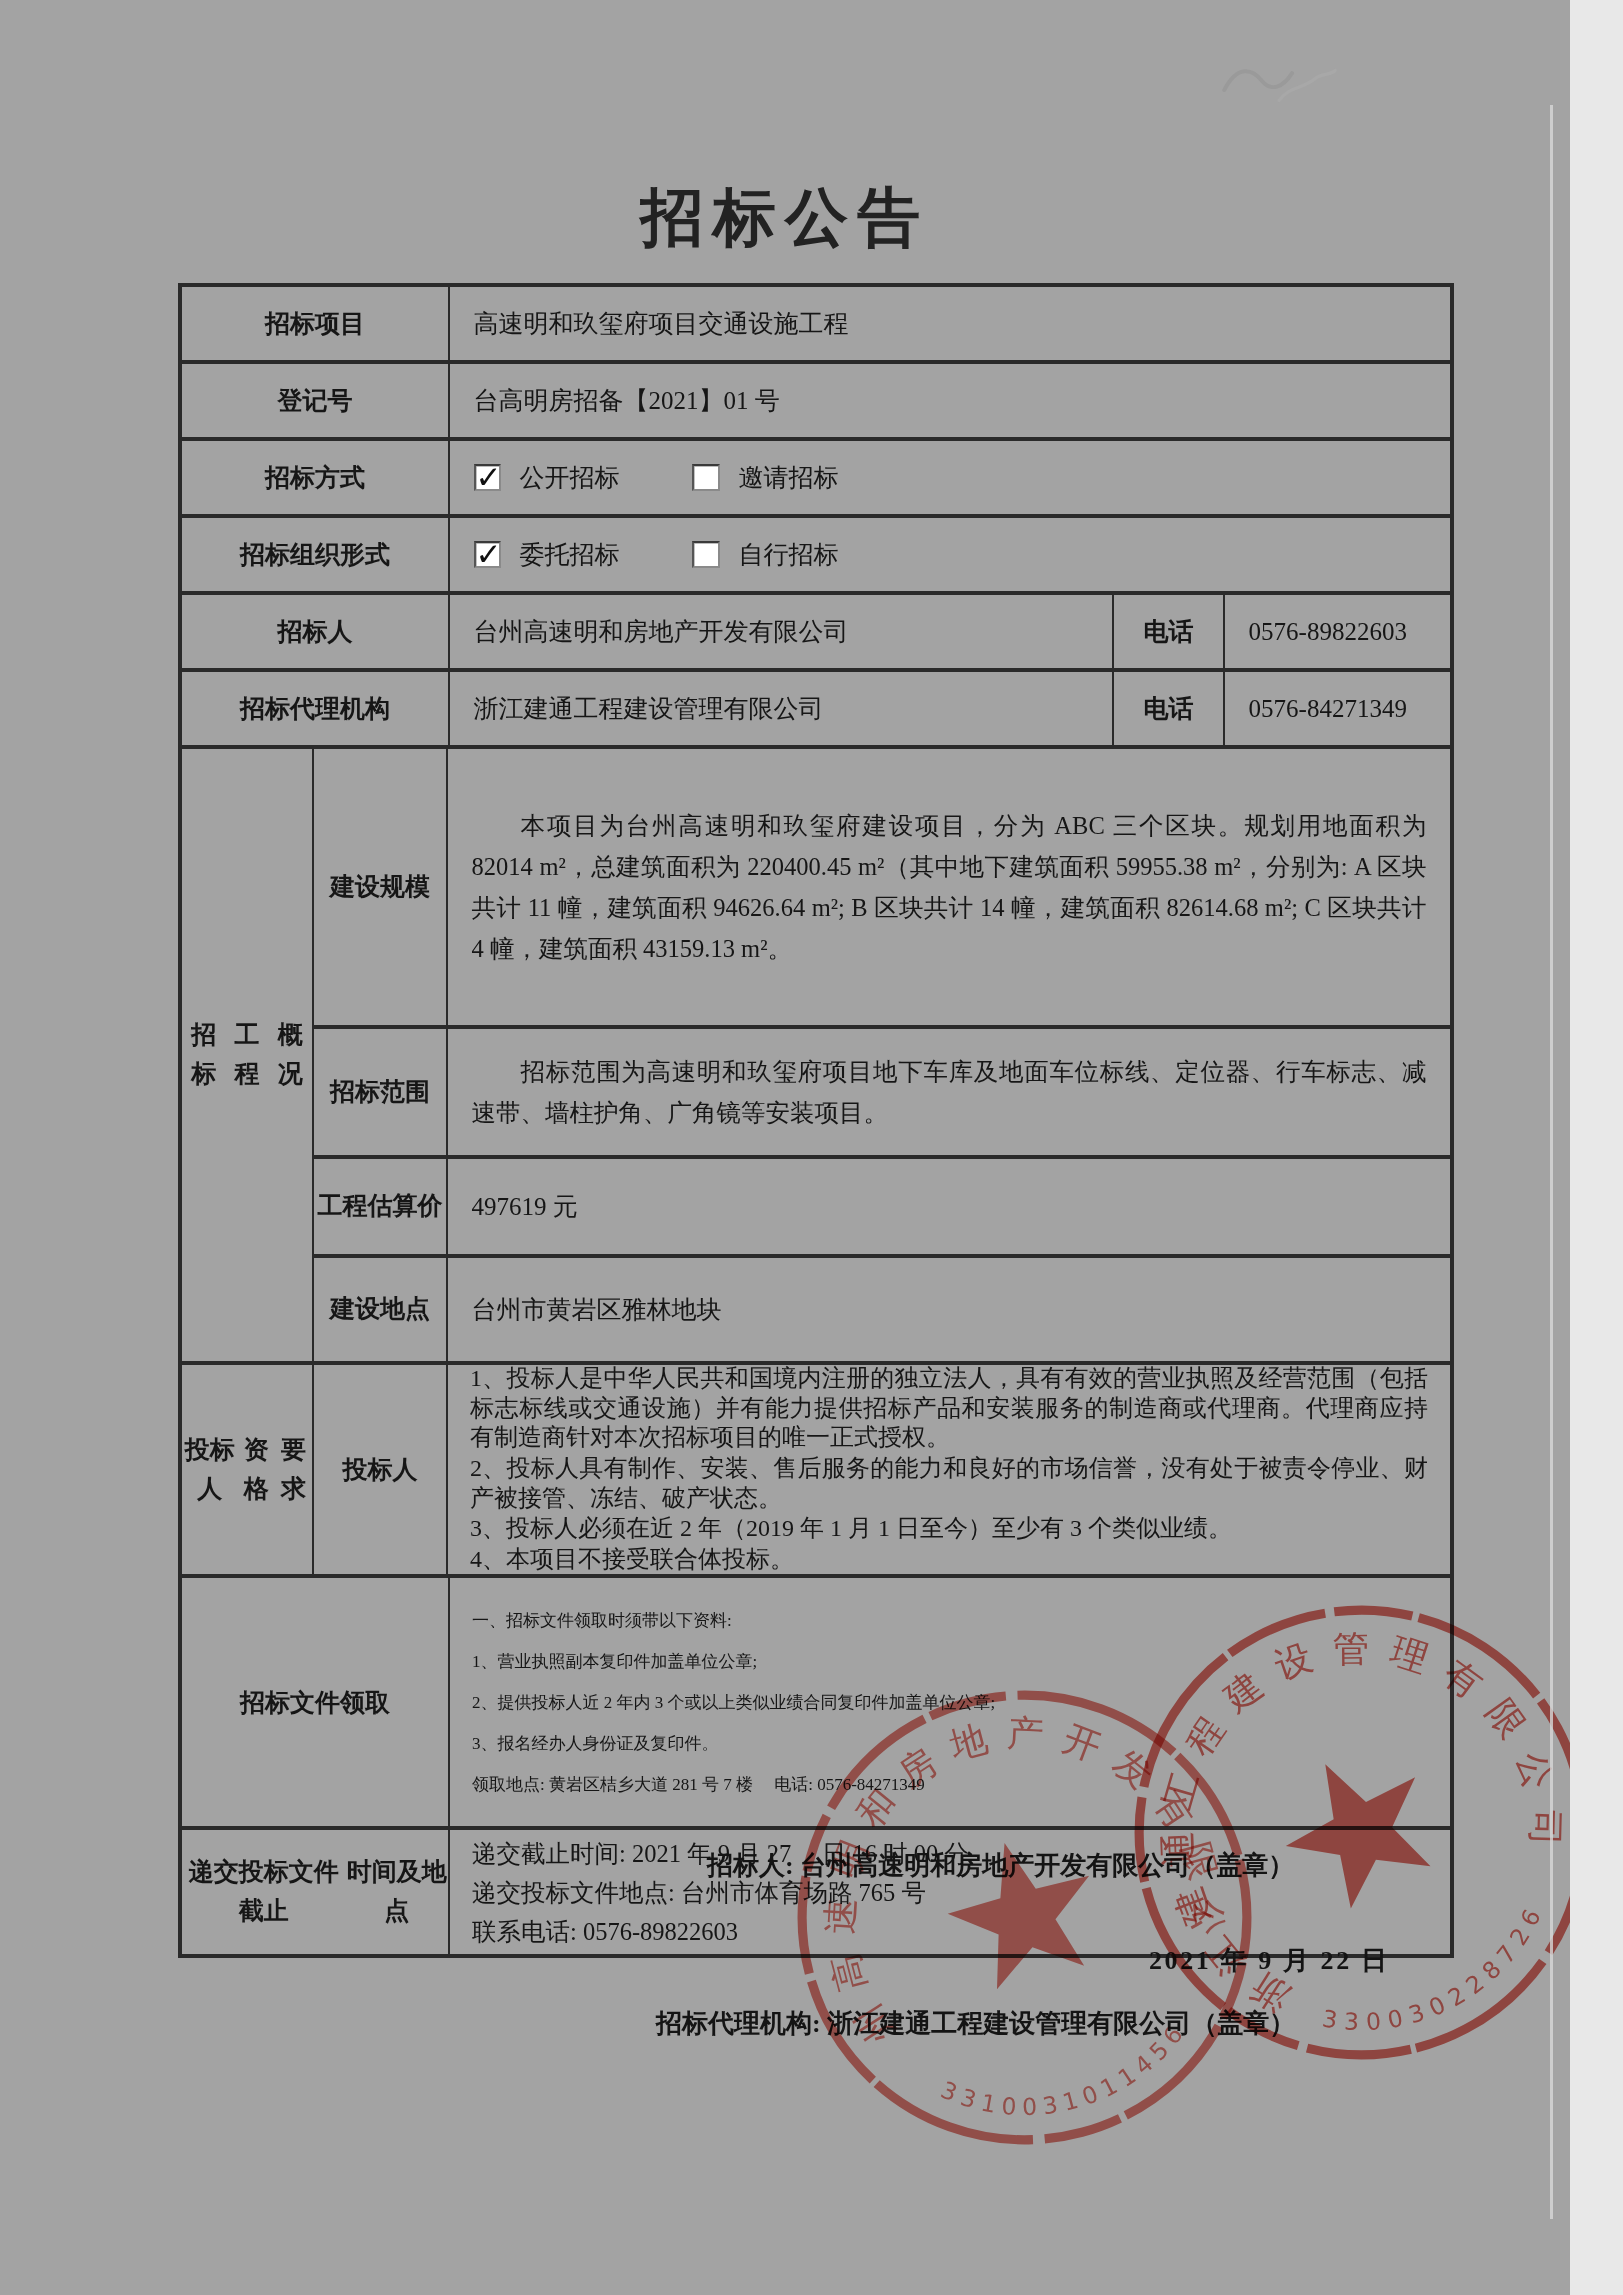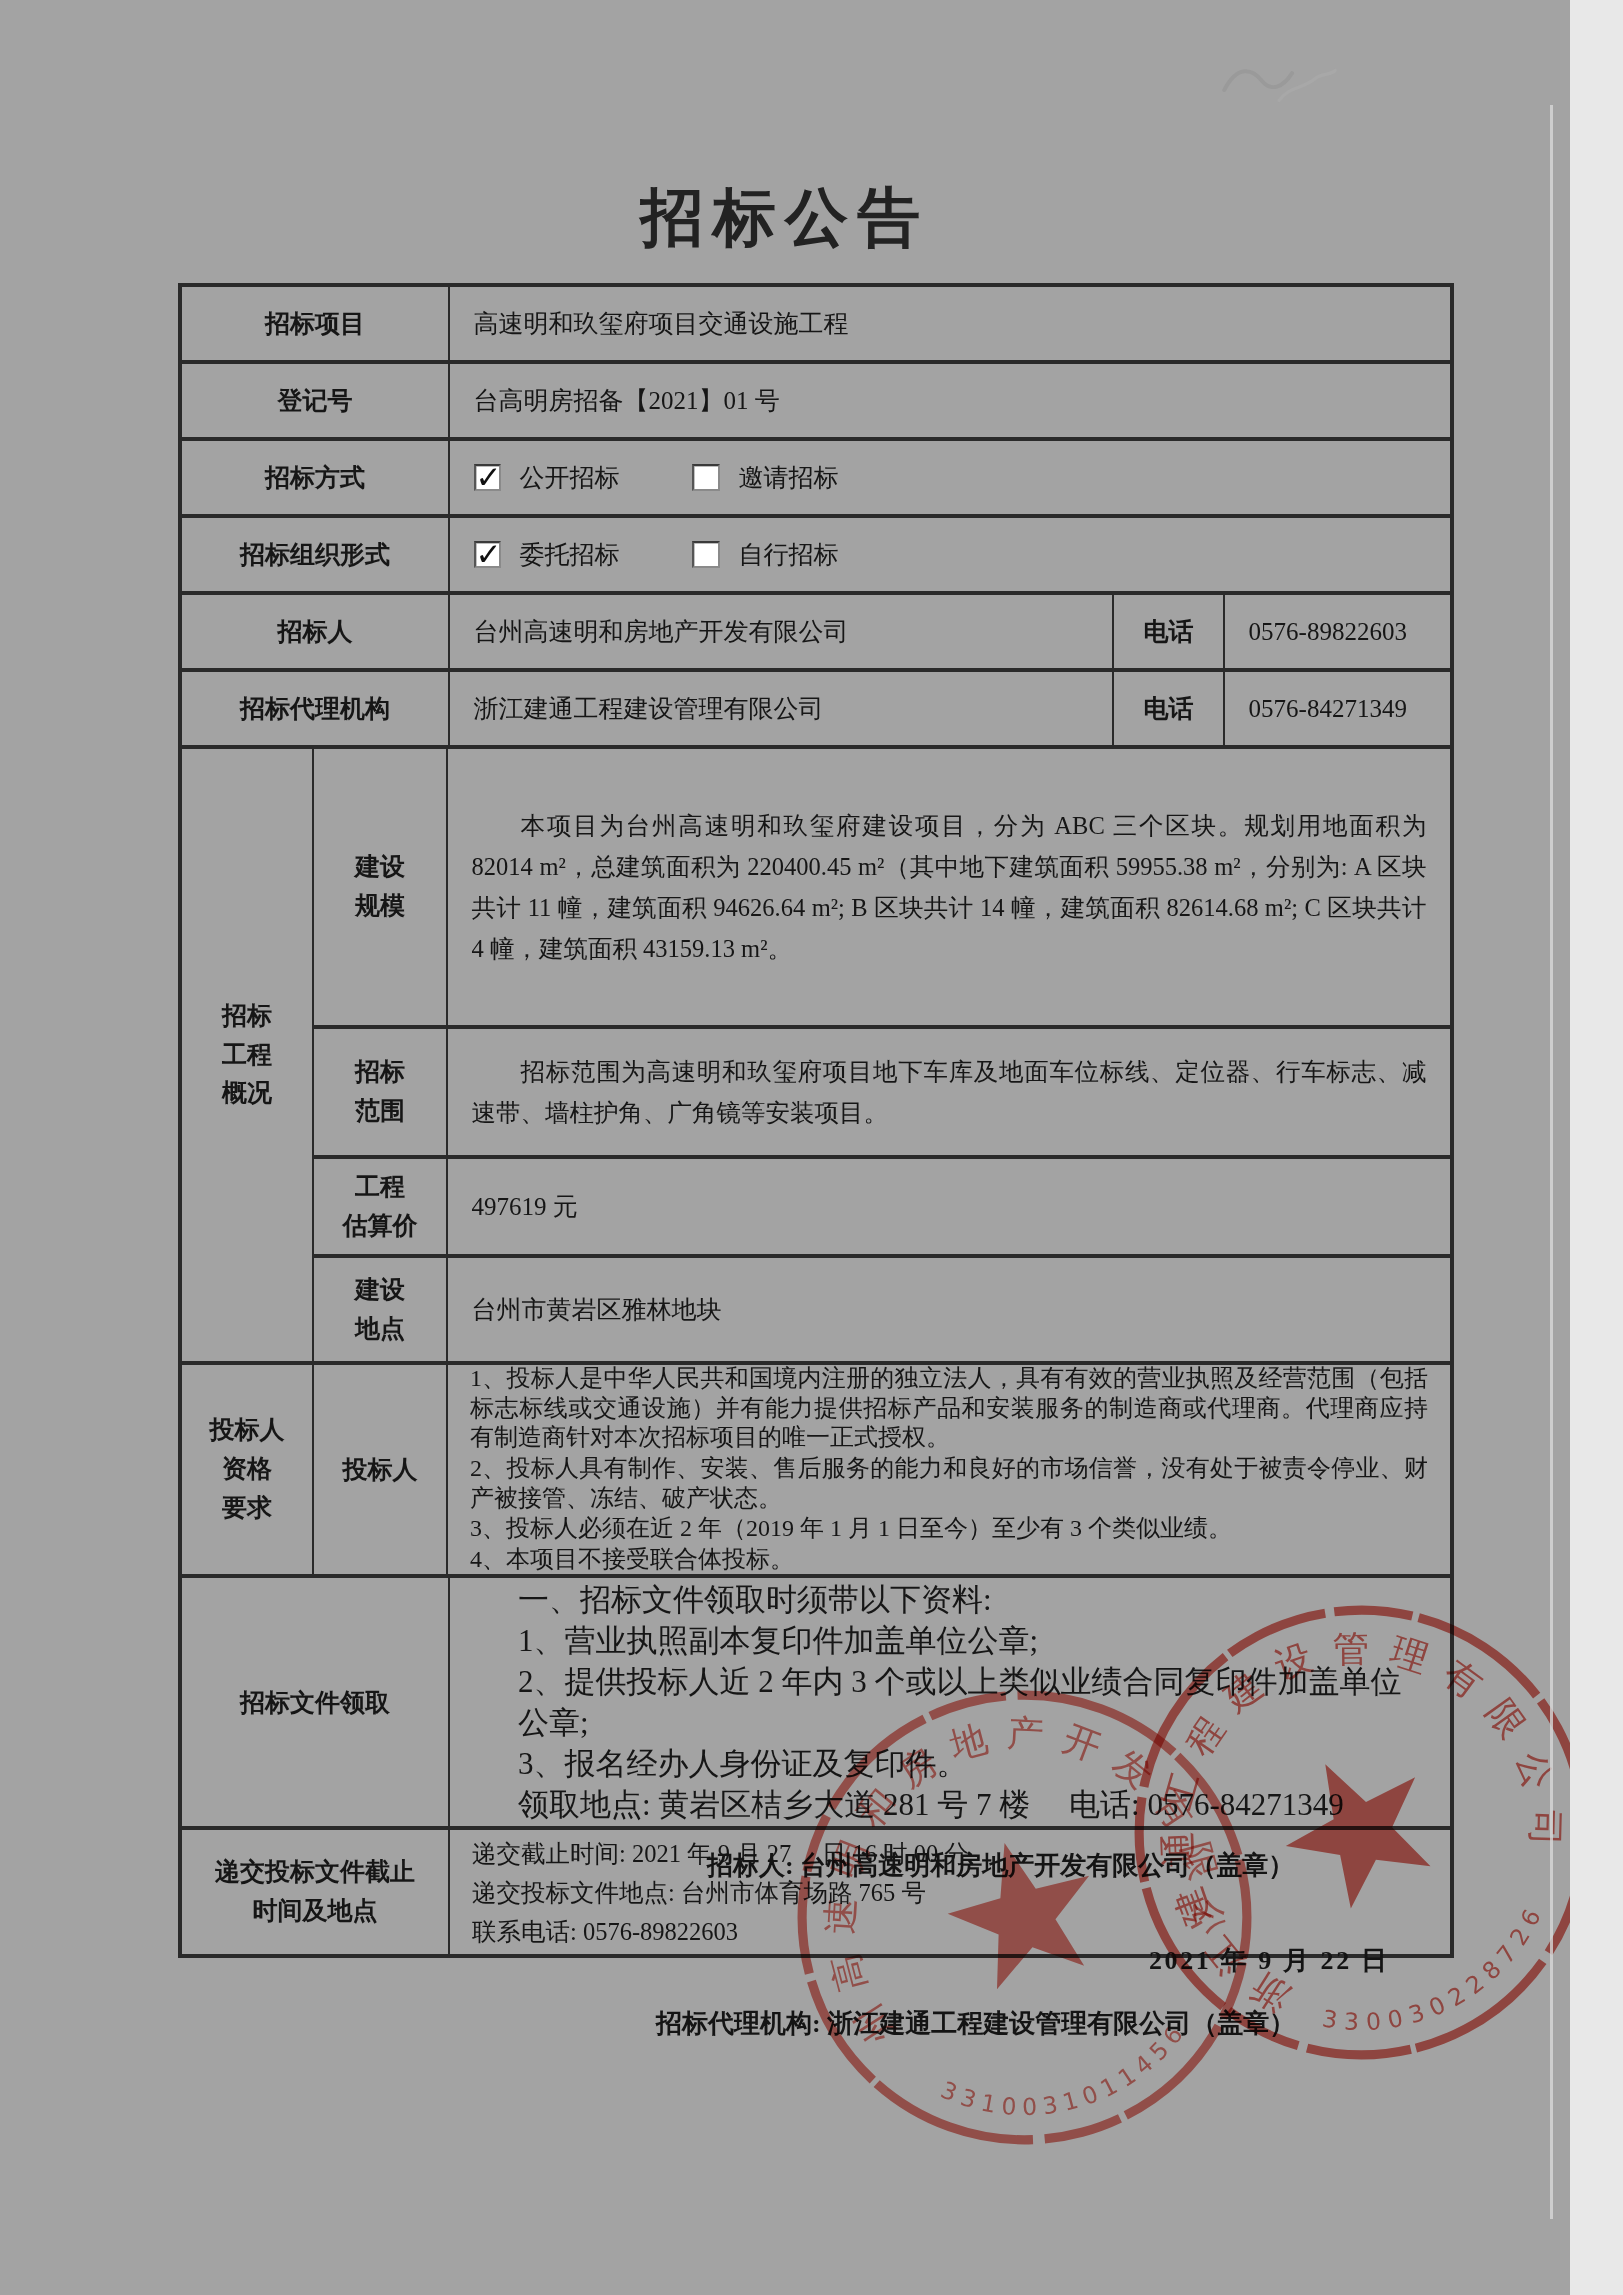--- a/index.html
+++ b/index.html
@@ -22,39 +22,39 @@
   .row{display:flex;box-sizing:border-box;border-bottom:4.6px solid #2a2a2a;}
   .row:last-child{border-bottom:none;}
   .cell{box-sizing:border-box;border-right:2.6px solid #2a2a2a;display:flex;align-items:center;}
   .cell:last-child{border-right:none;}
   .lbl{justify-content:center;text-align:center;font-size:25px;font-weight:bold;}
   .val{padding:0 23.6px;font-size:25px;}
   .w-label{width:268px;flex:none;}
   .w-colA{width:132px;flex:none;}
   .w-colB{width:134px;flex:none;}
   .grow{flex:1 1 auto;min-width:0;}
-  .vstack{flex-direction:column;justify-content:center;line-height:1.55;}
+  .vstack{flex-direction:row;justify-content:center;line-height:1.55;}
   .para{display:block;font-size:24.5px;line-height:41px;text-align:justify;margin:0;}
   .indent{text-indent:2em;}
   
   .cb{
     width:23.6px;height:23.6px;flex:none;position:relative;background:#fff;
     border:2px solid #8a8a8a;border-top:2.6px solid #3a3a3a;border-left:2.6px solid #555;
     box-shadow:inset 0.7px 0.7px 0 rgba(0,0,0,.35);margin-right:18.3px;
   }
   .cb.checked::after{
     content:"✓";position:absolute;left:0px;top:-6.5px;font-size:31px;font-weight:bold;
     color:#101010;font-family:"DejaVu Sans",sans-serif;
   }
   .cb-group{display:flex;align-items:center;}
   .cb-group + .cb-group{margin-left:73px;}
   
   .items{padding:3.9px 22px;}
   .items p{margin:1.3px 0;font-size:24px;line-height:29.5px;text-align:justify;}
-  .lines-lg div{font-size:31px;line-height:41px;margin-left:46px;}
+  .lines-lg div{font-size:17px;line-height:41px;}
   .lines-md div{font-size:24.5px;line-height:39px;}
   
   .sig{position:absolute;font-size:26px;font-weight:600;color:#141414;white-space:nowrap;}
   #sig1{left:707px;top:1848px;}
   #sig2{left:656px;top:2006px;}
   #sig-date{left:1149px;top:1943px;letter-spacing:2.6px;}
   
   .seal{position:absolute;pointer-events:none;mix-blend-mode:multiply;}
   
   #scan-edge{position:absolute;right:17px;top:105px;width:3.3px;height:2114px;background:#d7d7d7;opacity:.8;}

